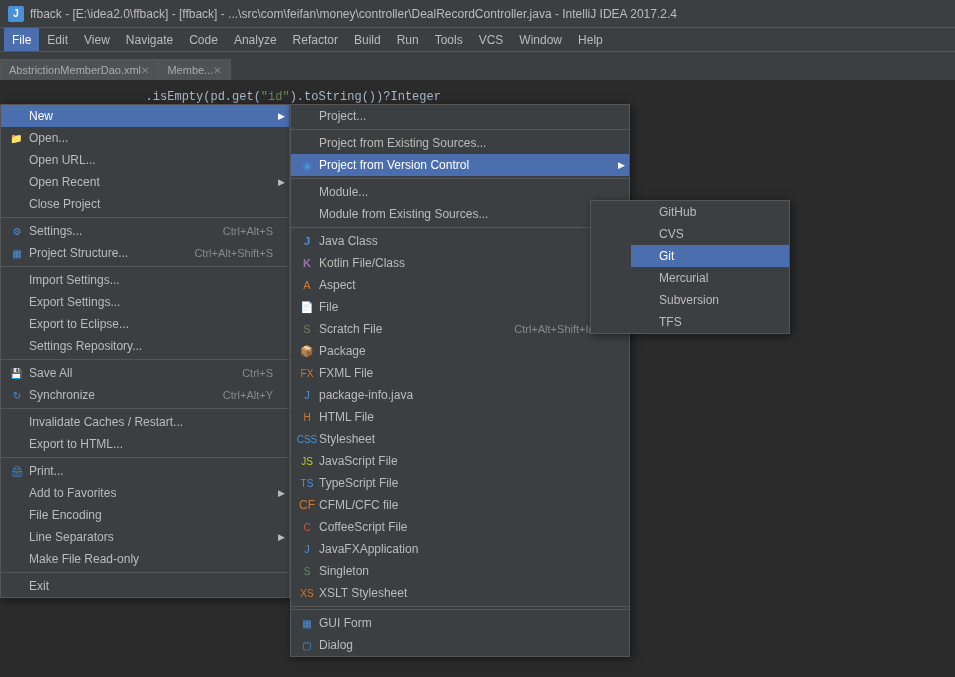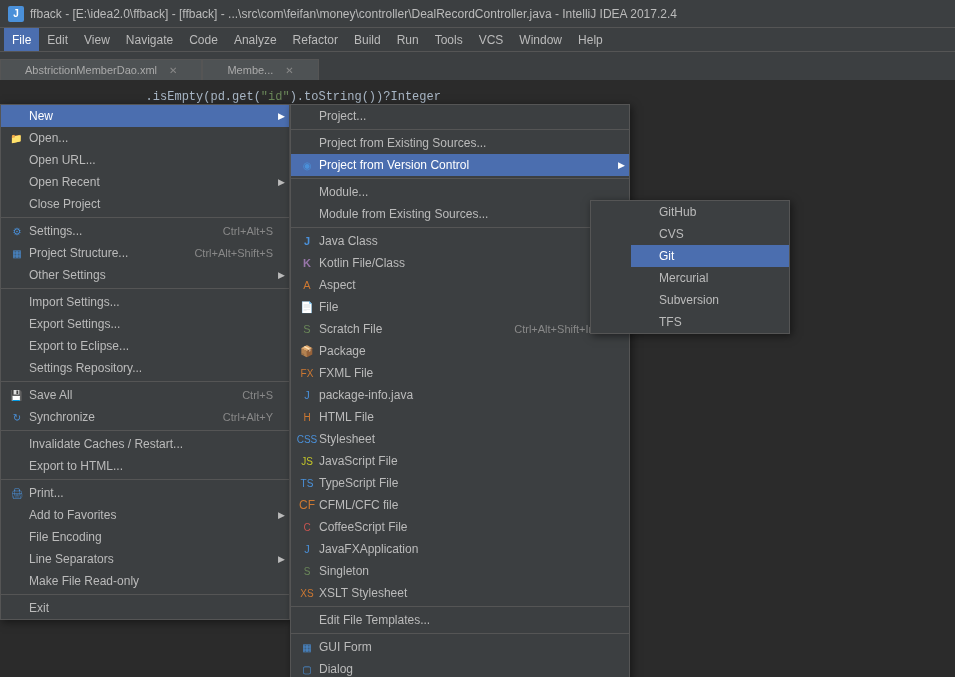--- a/index.html
+++ b/index.html
@@ -157,30 +157,30 @@
       position: absolute;
       top: 0;
       left: 0;
       right: 0;
       height: 28px;
       background: #3c3f41;
       display: flex;
       align-items: flex-end;
     }
     .editor-tab {
-      padding: 4px 24px;
+      padding: 4px 8px;
       background: #4e5254;
       border: 1px solid #555;
       border-bottom: none;
       font-size: 11px;
       color: #aaa;
       cursor: pointer;
       display: flex;
       align-items: center;
-      gap: 12px;
+      gap: 0;
     }
 
     
     .code-content {
       position: absolute;
       top: 28px;
       left: 0;
       right: 0;
       bottom: 0;
       padding: 8px 16px;
@@ -281,24 +281,20 @@
     <div class="dropdown-item">
       <span class="item-icon icon-blue">⚙</span>
       <span>Settings...</span>
       <span class="shortcut">Ctrl+Alt+S</span>
     </div>
     <div class="dropdown-item">
       <span class="item-icon icon-blue">▦</span>
       <span>Project Structure...</span>
       <span class="shortcut">Ctrl+Alt+Shift+S</span>
     </div>
-    <div class="dropdown-item has-arrow">
-      <span class="item-icon"></span>
-      <span>Other Settings</span>
-    </div>
     <div class="dropdown-separator"></div>
     <div class="dropdown-item">
       <span class="item-icon"></span>
       <span>Import Settings...</span>
     </div>
     <div class="dropdown-item">
       <span class="item-icon"></span>
       <span>Export Settings...</span>
     </div>
     <div class="dropdown-item">
@@ -444,24 +440,20 @@
     </div>
     <div class="dropdown-item">
       <span class="item-icon icon-green" style="font-size:10px;">S</span>
       <span>Singleton</span>
     </div>
     <div class="dropdown-item">
       <span class="item-icon icon-orange" style="font-size:10px;">XS</span>
       <span>XSLT Stylesheet</span>
     </div>
     <div class="dropdown-separator"></div>
-    <div class="dropdown-item">
-      <span class="item-icon"></span>
-      <span>Edit File Templates...</span>
-    </div>
     <div class="dropdown-separator"></div>
     <div class="dropdown-item">
       <span class="item-icon icon-blue" style="font-size:10px;">▦</span>
       <span>GUI Form</span>
     </div>
     <div class="dropdown-item">
       <span class="item-icon icon-blue" style="font-size:10px;">▢</span>
       <span>Dialog</span>
     </div>
 

